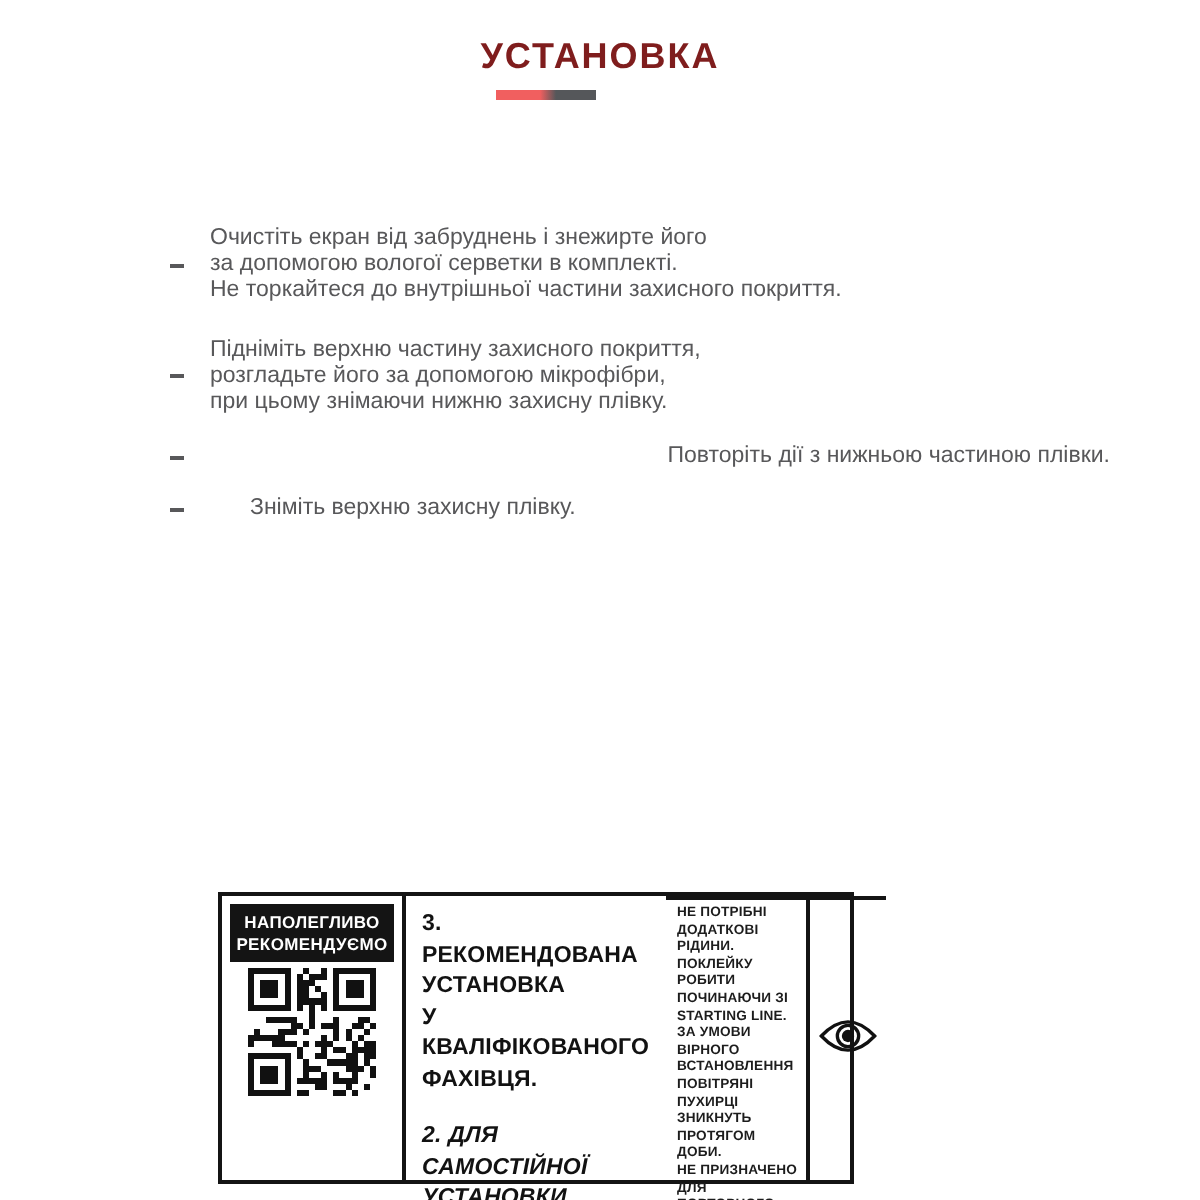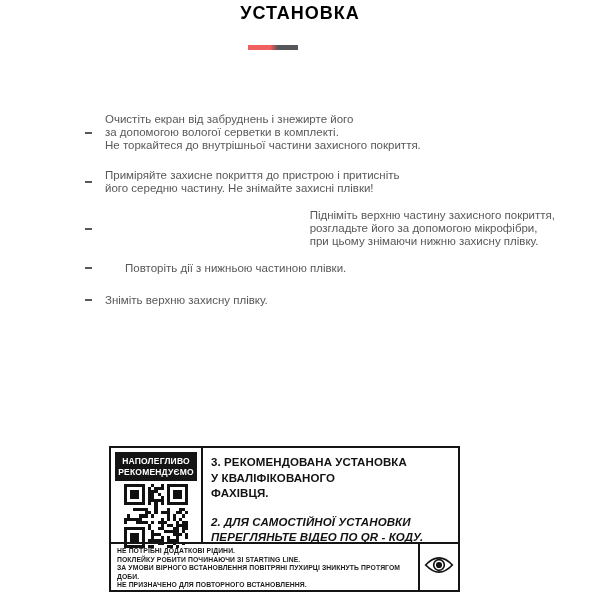--- a/index.html
+++ b/index.html
@@ -1,44 +1,44 @@
 <!DOCTYPE html>
 <html><head>
 <meta charset="utf-8">
 <style>
   html,body{margin:0;padding:0;background:#fff;}
   .page{
     position:relative;width:600px;height:600px;background:#ffffff;
     font-family:"Liberation Sans", sans-serif;overflow:hidden;
   }
   .title{
-    position:absolute;top:3px;left:0;width:100%;text-align:center;
-    font-size:18px;font-weight:600;letter-spacing:1px;color:#000000;
+    position:absolute;top:18px;left:0;width:100%;text-align:center;
+    font-size:18px;font-weight:600;letter-spacing:1px;color:#7f1d1d;
   }
   .accent-bar{
     position:absolute;top:45px;left:248px;width:50px;height:5px;
     background:linear-gradient(90deg,#f15f5f 0 44%,#55575a 60%);
   }
   .list{position:absolute;left:85px;top:113px;width:470px;}
   .item{display:flex;align-items:center;}
   .item + .item{margin-top:15px;}
   .item:nth-child(2){margin-top:16px;}
   .item:nth-child(3){margin-top:14px;justify-content:space-between;}
   .item:nth-child(4){margin-top:13px;gap:20px;}
   .item:nth-child(5){margin-top:19px;}
   .item:nth-child(6){margin-top:15px;text-align:center;}
   .dash-col{flex:0 0 20px;display:flex;align-items:center;}
   .dash{width:7px;height:2px;background:#58585a;}
   .item-text{
     font-size:11.5px;line-height:13.2px;color:#58585a;white-space:pre-line;
   }
   .rec-box{
-    position:absolute;left:109px;top:446px;width:351px;height:146px;
+    position:absolute;left:109px;top:446px;width:318px;height:146px;
     border:2px solid #141414;box-sizing:border-box;
-    display:flex;flex-direction:column;background:#fff;
+    display:flex;background:#fff;
   }
   .box-main{flex:1;display:flex;min-height:0;}
   .box-left{
     flex:0 0 90px;border-right:2px solid #141414;
     display:flex;flex-direction:column;align-items:center;
   }
   .box-header{
     margin-top:4px;width:82px;background:#141414;color:#ffffff;
     font-size:8.5px;font-weight:700;text-align:center;line-height:11px;
     padding:4px 0 3px 0;white-space:pre-line;letter-spacing:0.2px;
@@ -70,27 +70,20 @@
   <div class="accent-bar"></div>
 
   <div class="list">
     <div class="item">
       <div class="dash-col">
           <span class="dash"></span>
         </div>
       <div class="item-text">Очистіть екран від забруднень і знежирте його
 за допомогою вологої серветки в комплекті.
 Не торкайтеся до внутрішньої частини захисного покриття.</div>
-    </div>
-    <div class="item">
-      <div class="dash-col">
-          <span class="dash"></span>
-        </div>
-      <div class="item-text">Приміряйте захисне покриття до пристрою і притисніть
-його середню частину. Не знімайте захисні плівки!</div>
     </div>
     <div class="item">
       <div class="dash-col">
           <span class="dash"></span>
         </div>
       <div class="item-text">Підніміть верхню частину захисного покриття,
 розгладьте його за допомогою мікрофібри,
 при цьому знімаючи нижню захисну плівку.</div>
     </div>
     <div class="item">

